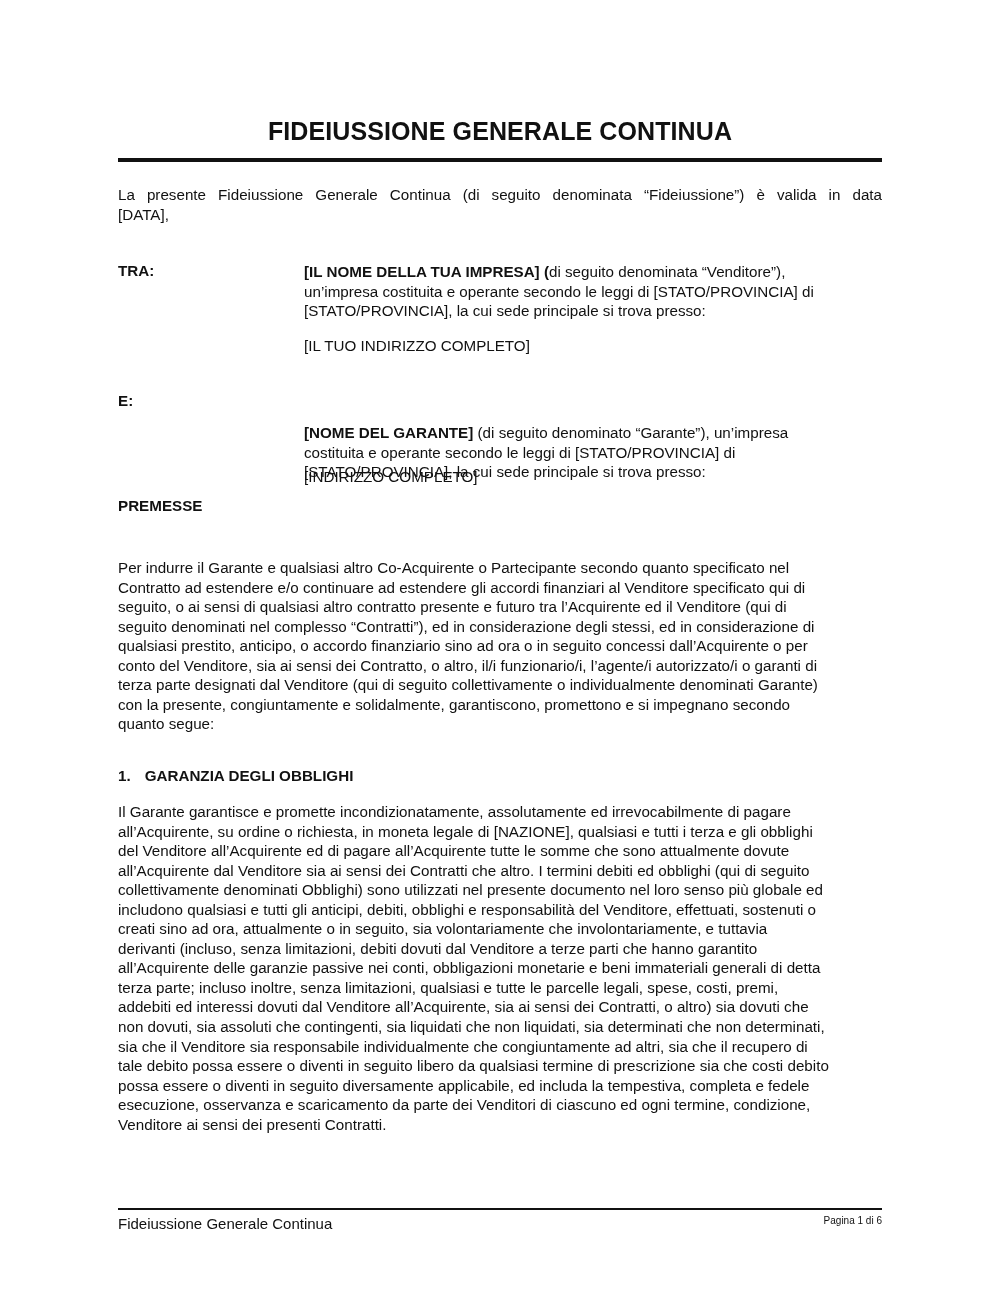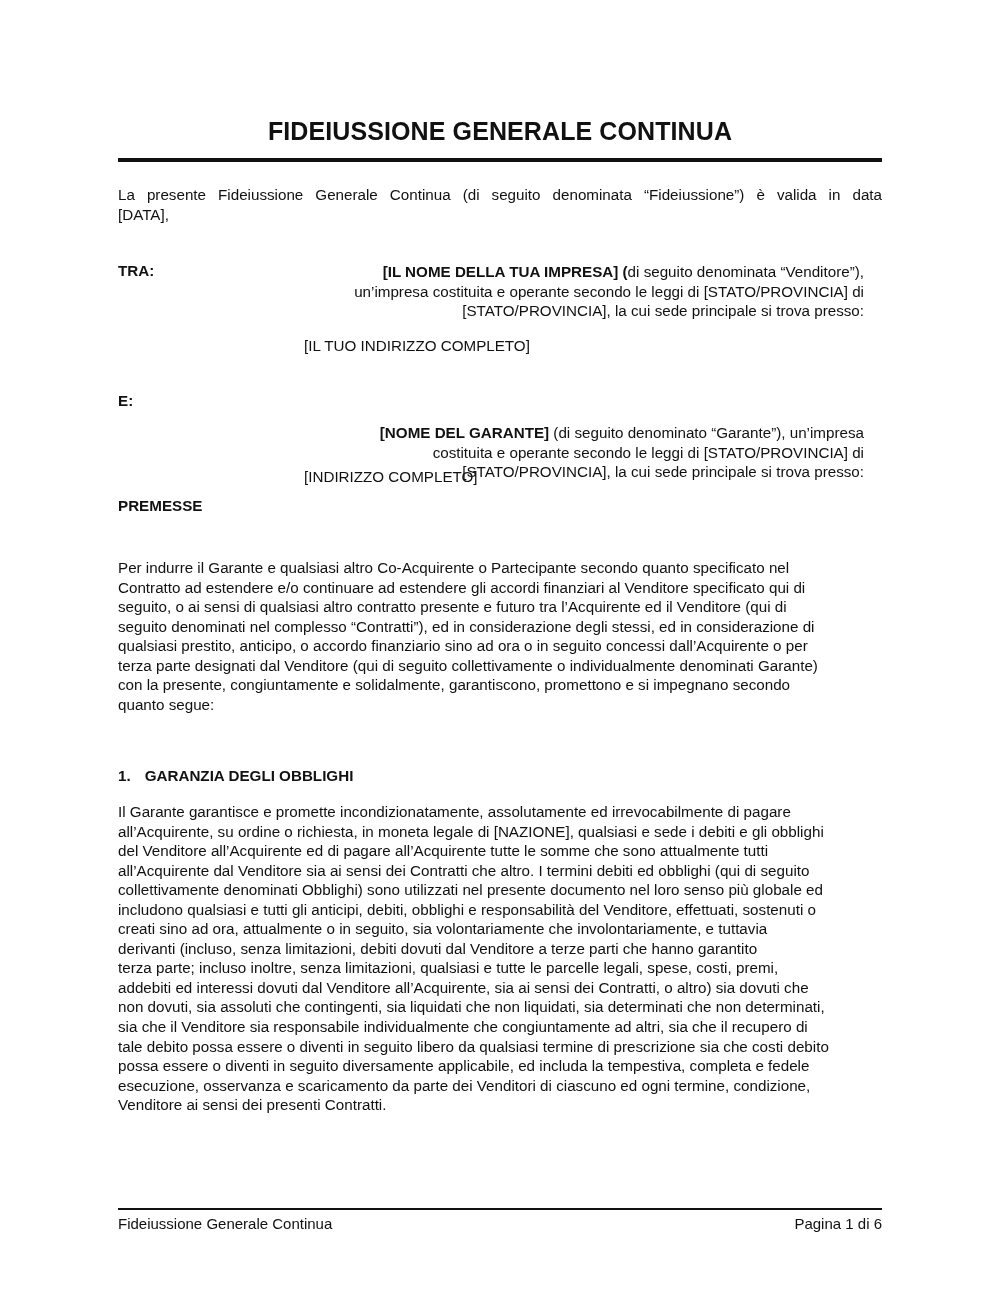--- a/index.html
+++ b/index.html
@@ -17,33 +17,33 @@
     position: absolute; top: 158px; left: 0; width: 764px; height: 4px; background: #111;
   }
   .intro {
     position: absolute; top: 185px; left: 0; width: 764px;
     line-height: 19.5px; text-align: justify; text-align-last: left;
   }
   .party-label {
     position: absolute; left: 0; font-weight: bold;
   }
   .party-body {
-    position: absolute; left: 186px; width: 560px; line-height: 19.5px; text-align: right;
+    position: absolute; left: 186px; width: 560px; line-height: 19.5px;
   }
   .party-addr { position: absolute; left: 186px; }
   b { font-weight: bold; }
   .heading { position: absolute; left: 0; font-weight: bold; }
   .para {
     position: absolute; left: 0; width: 764px; line-height: 19.55px;
   }
   .footer-rule {
     position: absolute; top: 1208px; left: 0; width: 764px; height: 2px; background: #111;
   }
   .footer-left { position: absolute; top: 1215px; left: 0; font-size: 15px; }
-  .footer-right { position: absolute; top: 1215px; right: 0; font-size: 15px; }
+  .footer-right { position: absolute; top: 1215px; right: 0; font-size: 10px; }
   .line { display: block; white-space: nowrap; }
 </style>
 </head>
 <body>
 
 <div class="page">
 
   <div class="title">FIDEIUSSIONE GENERALE CONTINUA</div>
   <div class="title-rule"></div>
 
@@ -68,37 +68,39 @@
   </div>
   <div class="party-addr" style="top:468px;">[INDIRIZZO COMPLETO]</div>
 
   <div class="heading" style="top:497px;">PREMESSE</div>
   <div class="para" style="top:558px;">
     <span class="line">Per indurre il Garante e qualsiasi altro Co-Acquirente o Partecipante secondo quanto specificato nel</span>
     <span class="line">Contratto ad estendere e/o continuare ad estendere gli accordi finanziari al Venditore specificato qui di</span>
     <span class="line">seguito, o ai sensi di qualsiasi altro contratto presente e futuro tra l’Acquirente ed il Venditore (qui di</span>
     <span class="line">seguito denominati nel complesso “Contratti”), ed in considerazione degli stessi, ed in considerazione di</span>
     <span class="line">qualsiasi prestito, anticipo, o accordo finanziario sino ad ora o in seguito concessi dall’Acquirente o per</span>
+    <span class="line">conto del Venditore, sia ai sensi dei Contratto, o altro, il/i funzionario/i, l’agente/i autorizzato/i o garanti di</span>
     <span class="line">terza parte designati dal Venditore (qui di seguito collettivamente o individualmente denominati Garante)</span>
     <span class="line">con la presente, congiuntamente e solidalmente, garantiscono, promettono e si impegnano secondo</span>
     <span class="line">quanto segue:</span>
   </div>
 
   <div class="heading" style="top:767px;">
     <span>1.</span><span style="display:inline-block; width:14px;"></span><span>GARANZIA DEGLI OBBLIGHI</span>
   </div>
   <div class="para" style="top:802px;">
     <span class="line">Il Garante garantisce e promette incondizionatamente, assolutamente ed irrevocabilmente di pagare</span>
-    <span class="line">all’Acquirente, su ordine o richiesta, in moneta legale di [NAZIONE], qualsiasi e sede i debiti e gli obblighi</span>
-    <span class="line">del Venditore all’Acquirente ed di pagare all’Acquirente tutte le somme che sono attualmente tutti</span>
+    <span class="line">all’Acquirente, su ordine o richiesta, in moneta legale di [NAZIONE], qualsiasi e tutti i terza e gli obblighi</span>
+    <span class="line">del Venditore all’Acquirente ed di pagare all’Acquirente tutte le somme che sono attualmente dovute</span>
     <span class="line">all’Acquirente dal Venditore sia ai sensi dei Contratti che altro. I termini debiti ed obblighi (qui di seguito</span>
     <span class="line">collettivamente denominati Obblighi) sono utilizzati nel presente documento nel loro senso più globale ed</span>
     <span class="line">includono qualsiasi e tutti gli anticipi, debiti, obblighi e responsabilità del Venditore, effettuati, sostenuti o</span>
     <span class="line">creati sino ad ora, attualmente o in seguito, sia volontariamente che involontariamente, e tuttavia</span>
     <span class="line">derivanti (incluso, senza limitazioni, debiti dovuti dal Venditore a terze parti che hanno garantito</span>
+    <span class="line">all’Acquirente delle garanzie passive nei conti, obbligazioni monetarie e beni immateriali generali di detta</span>
     <span class="line">terza parte; incluso inoltre, senza limitazioni, qualsiasi e tutte le parcelle legali, spese, costi, premi,</span>
     <span class="line">addebiti ed interessi dovuti dal Venditore all’Acquirente, sia ai sensi dei Contratti, o altro) sia dovuti che</span>
     <span class="line">non dovuti, sia assoluti che contingenti, sia liquidati che non liquidati, sia determinati che non determinati,</span>
     <span class="line">sia che il Venditore sia responsabile individualmente che congiuntamente ad altri, sia che il recupero di</span>
     <span class="line">tale debito possa essere o diventi in seguito libero da qualsiasi termine di prescrizione sia che costi debito</span>
     <span class="line">possa essere o diventi in seguito diversamente applicabile, ed includa la tempestiva, completa e fedele</span>
     <span class="line">esecuzione, osservanza e scaricamento da parte dei Venditori di ciascuno ed ogni termine, condizione,</span>
     <span class="line">Venditore ai sensi dei presenti Contratti.</span>
   </div>
 

